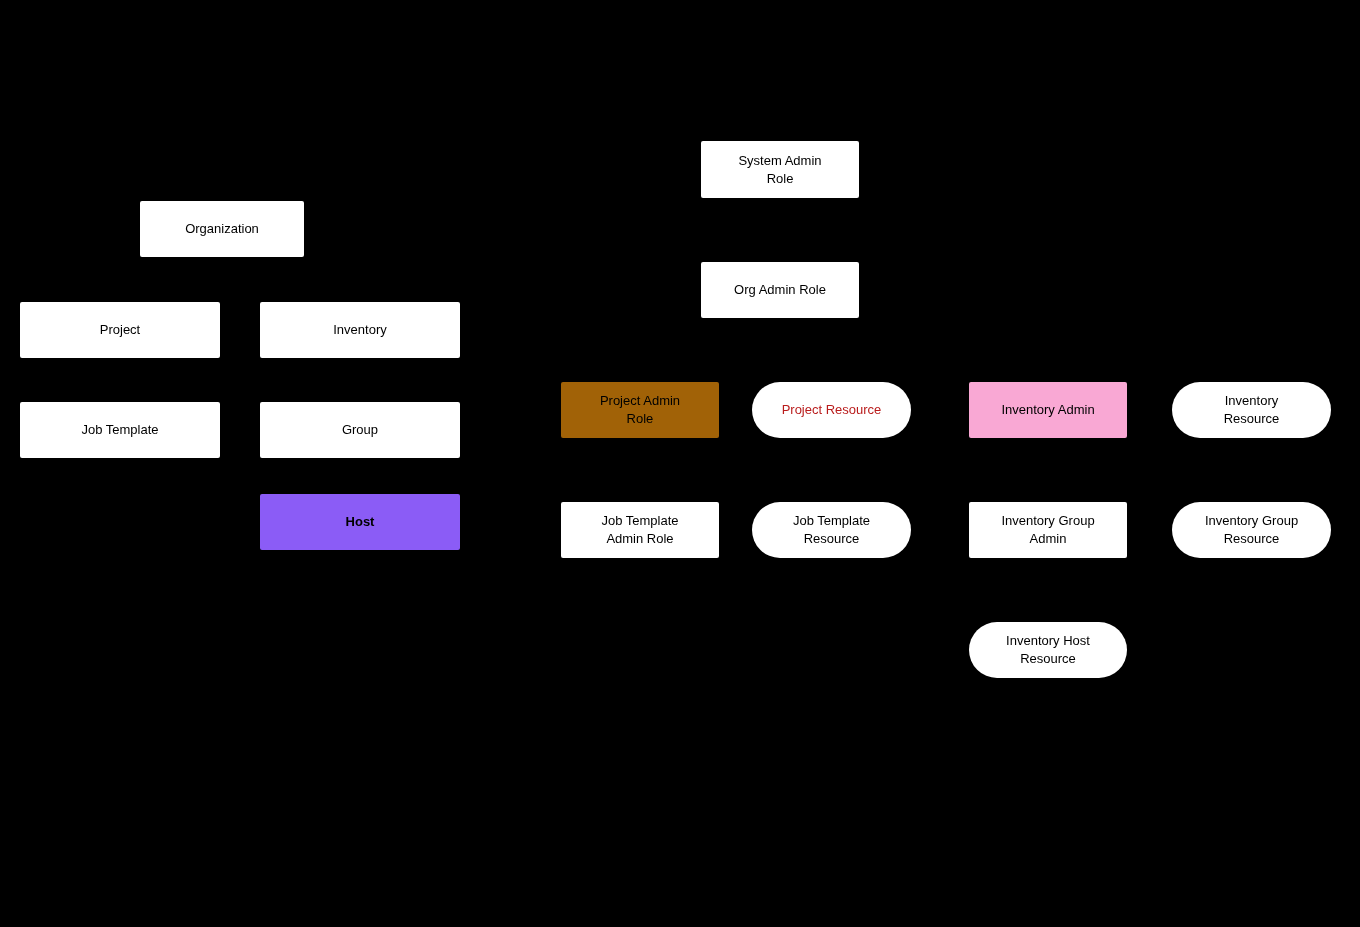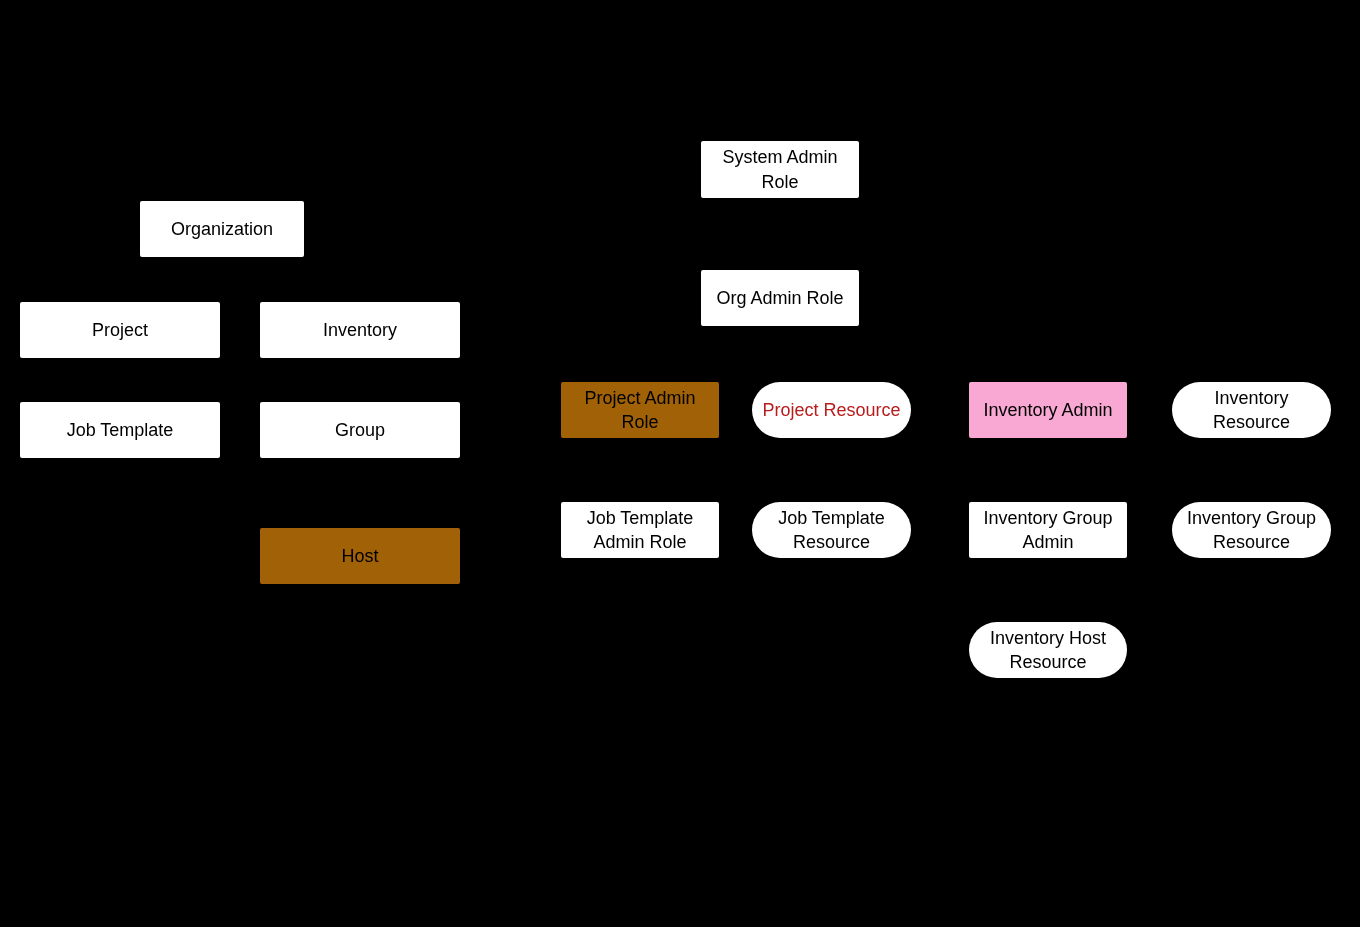--- a/index.html
+++ b/index.html
@@ -16,21 +16,21 @@
     font-family: "Liberation Sans", sans-serif;
   }
   .node {
     position: absolute;
     background: #ffffff;
     color: #000000;
     display: flex;
     align-items: center;
     justify-content: center;
     text-align: center;
-    font-size: 18px;
+    font-size: 13px;
     line-height: 1.35;
     box-sizing: border-box;
     padding: 2px 6px;
     white-space: pre-line;
   }
   .node.rect {
     border-radius: 2px;
   }
   .node.pill {
     border-radius: 999px;
@@ -38,24 +38,24 @@
 </style>
 </head>
 <body>
 
 <div id="canvas" style="background: rgb(0, 0, 0);">
     <div class="node rect" style="left: 140px; top: 201px; width: 164px; height: 56px; background: rgb(255, 255, 255); color: rgb(0, 0, 0);">Organization</div>
     <div class="node rect" style="left: 20px; top: 302px; width: 200px; height: 56px; background: rgb(255, 255, 255); color: rgb(0, 0, 0);">Project</div>
     <div class="node rect" style="left: 260px; top: 302px; width: 200px; height: 56px; background: rgb(255, 255, 255); color: rgb(0, 0, 0);">Inventory</div>
     <div class="node rect" style="left: 20px; top: 402px; width: 200px; height: 56px; background: rgb(255, 255, 255); color: rgb(0, 0, 0);">Job Template</div>
     <div class="node rect" style="left: 260px; top: 402px; width: 200px; height: 56px; background: rgb(255, 255, 255); color: rgb(0, 0, 0);">Group</div>
-    <div class="node rect" style="left: 260px; top: 528px; width: 200px; height: 56px; background: #a16207; color: rgb(0, 0, 0);">Host</div>
+    <div class="node rect" style="left: 260px; top: 494px; width: 200px; height: 56px; background: #8b5cf6; color: rgb(0, 0, 0); font-weight: bold;">Host</div>
     <div class="node rect" style="left: 701px; top: 141px; width: 158px; height: 57px; background: rgb(255, 255, 255); color: rgb(0, 0, 0);">System Admin
 Role</div>
-    <div class="node rect" style="left: 701px; top: 262px; width: 158px; height: 56px; background: rgb(255, 255, 255); color: rgb(0, 0, 0); margin-top: 8px;">Org Admin Role</div>
+    <div class="node rect" style="left: 701px; top: 262px; width: 158px; height: 56px; background: rgb(255, 255, 255); color: rgb(0, 0, 0);">Org Admin Role</div>
     <div class="node rect" style="left: 561px; top: 382px; width: 158px; height: 56px; background: #a16207; color: rgb(0, 0, 0);">Project Admin
 Role</div>
     <div class="node pill" style="left: 752px; top: 382px; width: 159px; height: 56px; background: rgb(255, 255, 255); color: #b91c1c;">Project Resource</div>
     <div class="node rect" style="left: 969px; top: 382px; width: 158px; height: 56px; background: #f9a8d4; color: rgb(0, 0, 0);">Inventory Admin</div>
     <div class="node pill" style="left: 1172px; top: 382px; width: 159px; height: 56px; background: rgb(255, 255, 255); color: rgb(0, 0, 0);">Inventory
 Resource</div>
     <div class="node rect" style="left: 561px; top: 502px; width: 158px; height: 56px; background: rgb(255, 255, 255); color: rgb(0, 0, 0);">Job Template
 Admin Role</div>
     <div class="node pill" style="left: 752px; top: 502px; width: 159px; height: 56px; background: rgb(255, 255, 255); color: rgb(0, 0, 0);">Job Template
 Resource</div>

